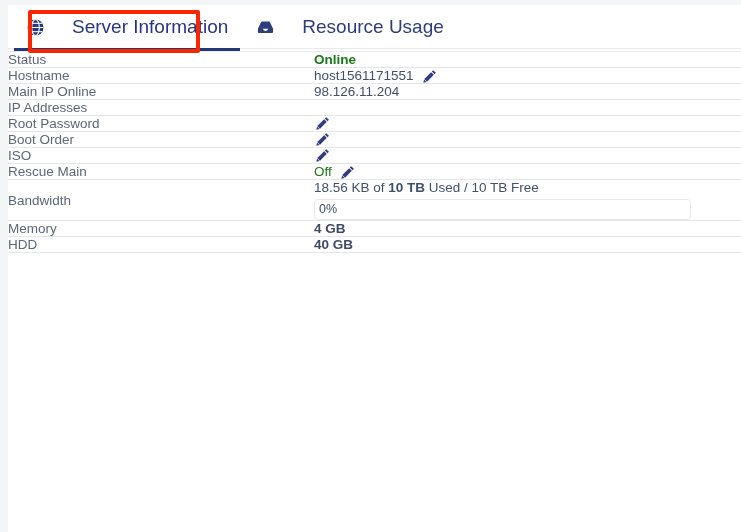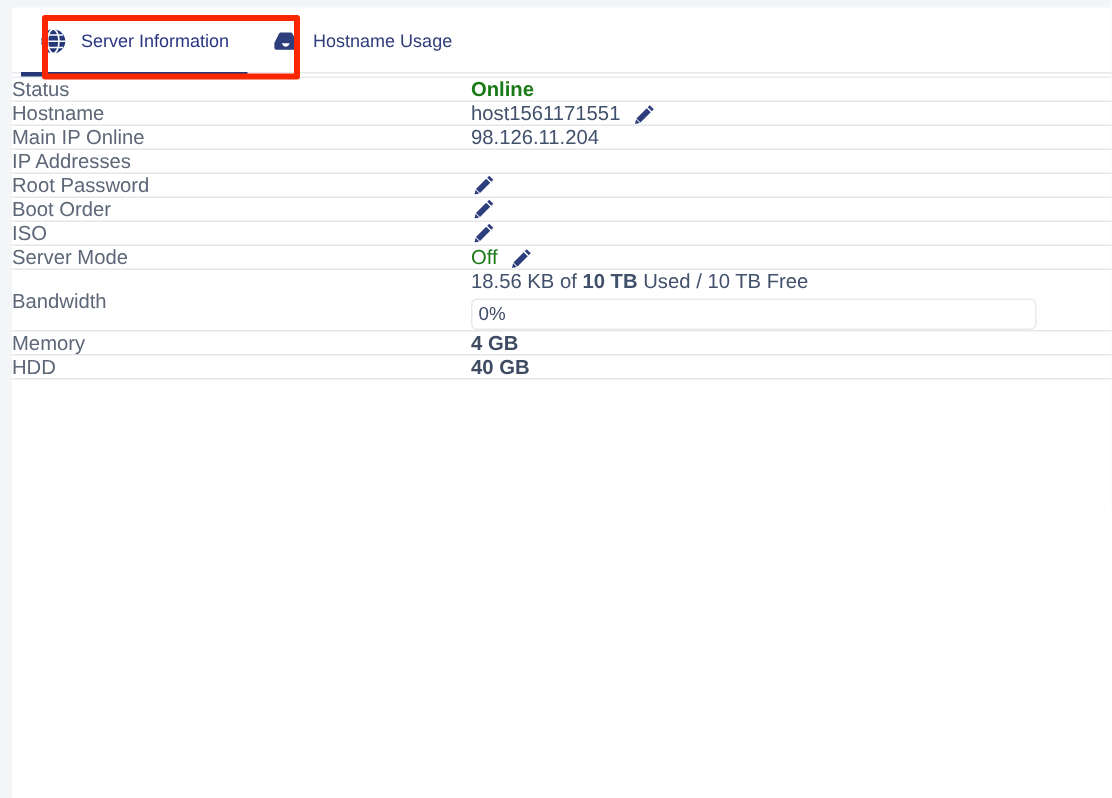--- a/index.html
+++ b/index.html
@@ -47,24 +47,24 @@
     position: absolute;
     left: 0;
     right: 0;
     bottom: 0;
     height: 1px;
     background: #e6e8ec;
   }
   .tab {
     display: flex;
     align-items: center;
-    gap: 9px;
+    gap: 27px;
     height: 44px;
     padding: 0 14px 0 14px;
-    font-size: 12px;
+    font-size: 19px;
     color: #2e3d7c;
     cursor: pointer;
     position: relative;
     box-sizing: border-box;
     white-space: nowrap;
   }
   .tab.active {
     color: #283583;
   }
   .tab.active::after {
@@ -196,21 +196,21 @@
         <span>Server Information</span>
       </div>
 
       <div class="tab">
         <span class="ticon">
           <svg width="19" height="19" viewBox="0 0 20 20">
             <path d="M2 11.2 L5.3 4.6 A1.4 1.4 0 0 1 6.6 3.8 L13.4 3.8 A1.4 1.4 0 0 1 14.7 4.6 L18 11.2 L18 14.6 A1.3 1.3 0 0 1 16.7 15.9 L3.3 15.9 A1.3 1.3 0 0 1 2 14.6 Z" fill="#2e3d7c"></path>
             <path d="M2 11.4 L6.9 11.4 A0.6 0.6 0 0 1 7.5 11.9 A2.6 2.6 0 0 0 12.5 11.9 A0.6 0.6 0 0 1 13.1 11.4 L18 11.4" fill="#ffffff"></path>
           </svg>
         </span>
-        <span>Hostname Usage</span>
+        <span>Resource Usage</span>
       </div>
 
     </div>
     <div id="tab-highlight"></div>
 
     <table id="info-table">
       <tbody>
 
         <tr>
           <td class="lbl">Status</td>
@@ -278,21 +278,21 @@
               <svg width="14" height="14" viewBox="0 0 16 16">
                 <path d="M11.6 1.3 L14.7 4.4 L13.2 5.9 L10.1 2.8 Z" fill="#2e3d7c"></path>
                 <path d="M9.3 3.6 L12.4 6.7 L4.6 14.5 L1.5 11.4 Z" fill="#2e3d7c"></path>
                 <path d="M1.2 12.0 L4.0 14.8 L0.4 15.6 Z" fill="#2e3d7c"></path>
               </svg>
             </span>
           </td>
         </tr>
 
         <tr>
-          <td class="lbl">Server Mode</td>
+          <td class="lbl">Rescue Main</td>
           <td class="val">
             <span class="val-with-icon">
               <span class="green">Off</span>
               <span class="pencil">
                 <svg width="14" height="14" viewBox="0 0 16 16">
                   <path d="M11.6 1.3 L14.7 4.4 L13.2 5.9 L10.1 2.8 Z" fill="#2e3d7c"></path>
                   <path d="M9.3 3.6 L12.4 6.7 L4.6 14.5 L1.5 11.4 Z" fill="#2e3d7c"></path>
                   <path d="M1.2 12.0 L4.0 14.8 L0.4 15.6 Z" fill="#2e3d7c"></path>
                 </svg>
               </span>

